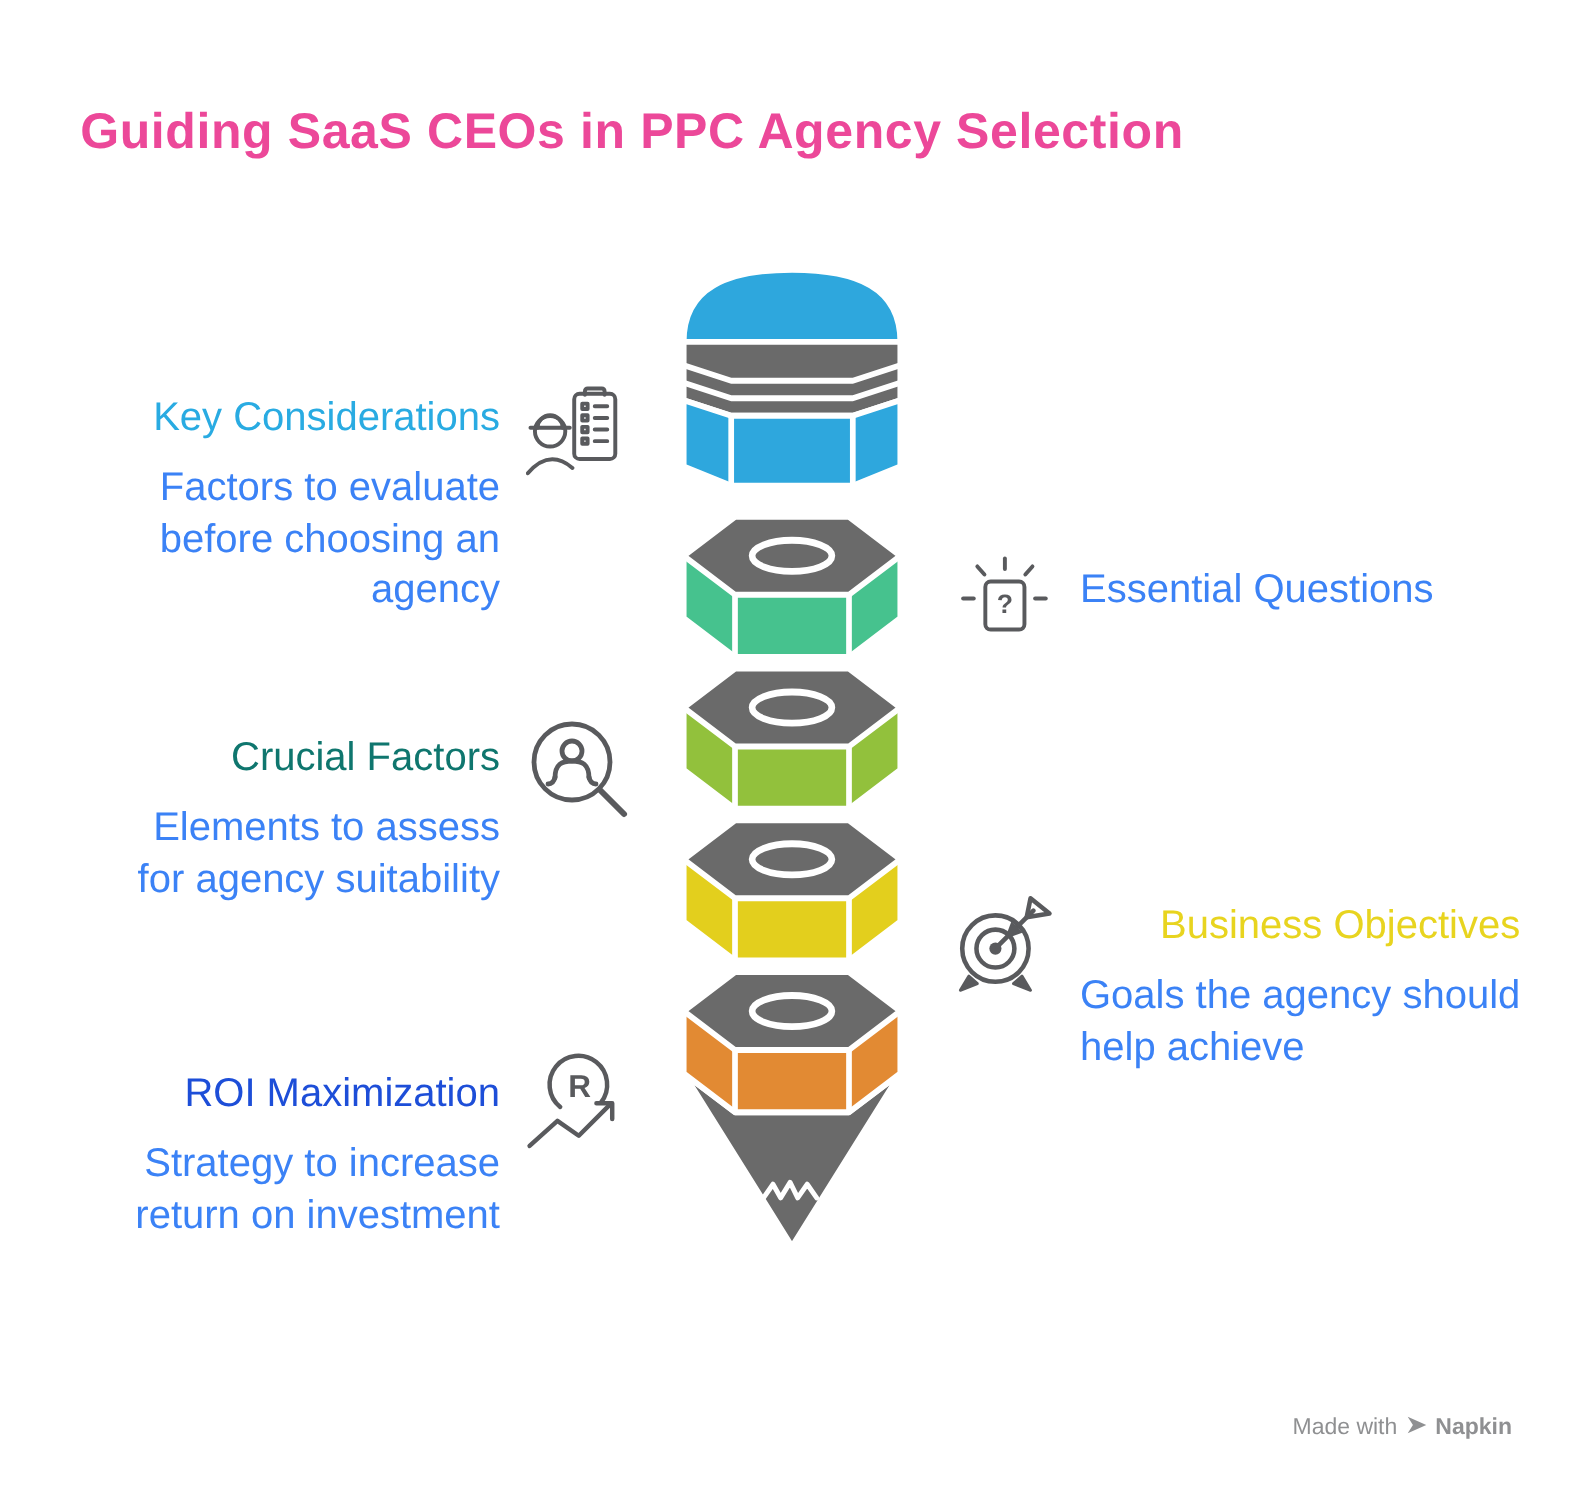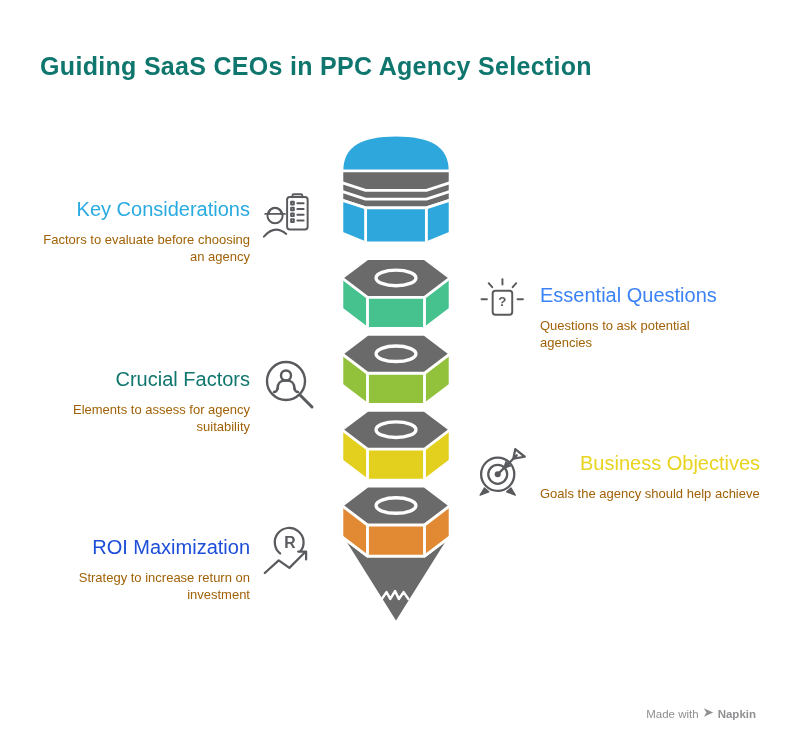--- a/index.html
+++ b/index.html
@@ -2,27 +2,27 @@
 <html><head>
 <meta charset="utf-8">
 <style>
   html,body{margin:0;padding:0;background:#fff;}
   .canvas{
     position:relative;width:792px;height:744px;background:#ffffff;overflow:hidden;
     font-family:"Liberation Sans", sans-serif;
   }
   .title{
     position:absolute;top:52px;left:0;width:632px;text-align:center;
-    font-size:25px;font-weight:bold;color:#0f766e;letter-spacing:.3px;
+    font-size:25px;font-weight:bold;color:#ec4899;letter-spacing:.3px;
   }
   .label-block{position:absolute;}
   .label-block.left{text-align:right;}
   .label-block.right{text-align:left;}
   .label-heading{font-size:20px;font-weight:normal;line-height:1.15;white-space:nowrap;}
-  .label-desc{margin-top:11px;font-size:13px;line-height:1.28;color:#a16207;}
+  .label-desc{margin-top:11px;font-size:20px;line-height:1.28;color:#3b82f6;}
   .icon{position:absolute;}
   .icon svg{display:block;}
   .pencil{position:absolute;left:339px;top:132px;}
   .watermark{
     position:absolute;top:706px;right:36px;display:flex;align-items:center;gap:3px;
     font-size:11.5px;color:#8f9092;
   }
   .watermark .prefix{font-weight:500;}
   .watermark .brand{font-weight:700;}
   svg text{font-family:"Liberation Sans", sans-serif;}
@@ -96,21 +96,20 @@
       <path d="M38.5,12.5 h7 M38.5,19 h7 M38.5,25.5 h7 M38.5,32 h7"></path>
       <circle cx="13.5" cy="26.5" r="8.5"></circle>
       <path d="M2.5,24.5 H24.5"></path>
       <path d="M6.5,24.5 a7,7 0 0 1 14,0"></path>
       <path d="M1,50 Q13,36 26,47"></path>
     </svg>
   </div>
 
   <div class="label-block right" style="left:540px;top:284px;width:200px;">
     <div class="label-heading" style="color: #3b82f6;">Essential Questions</div>
-    <div class="label-desc">Questions to ask potential agencies</div>
   </div>
   <div class="icon" style="left:478px;top:277px;">
     <svg width="48" height="48" viewBox="0 0 54 54" stroke="#595a5d" stroke-width="2.2" fill="none" stroke-linecap="round" stroke-linejoin="round">
       <rect x="16.5" y="15.5" width="22" height="27" rx="3"></rect>
       <text x="27.5" y="33" text-anchor="middle" font-size="15" font-weight="bold" fill="#595a5d" stroke="none">?</text>
       <path d="M27.5,2.5 V8.5"></path>
       <path d="M12,7 L16,11.5"></path>
       <path d="M43,7 L39,11.5"></path>
       <path d="M4,25 H10"></path>
       <path d="M44.5,25 H50.5"></path>

